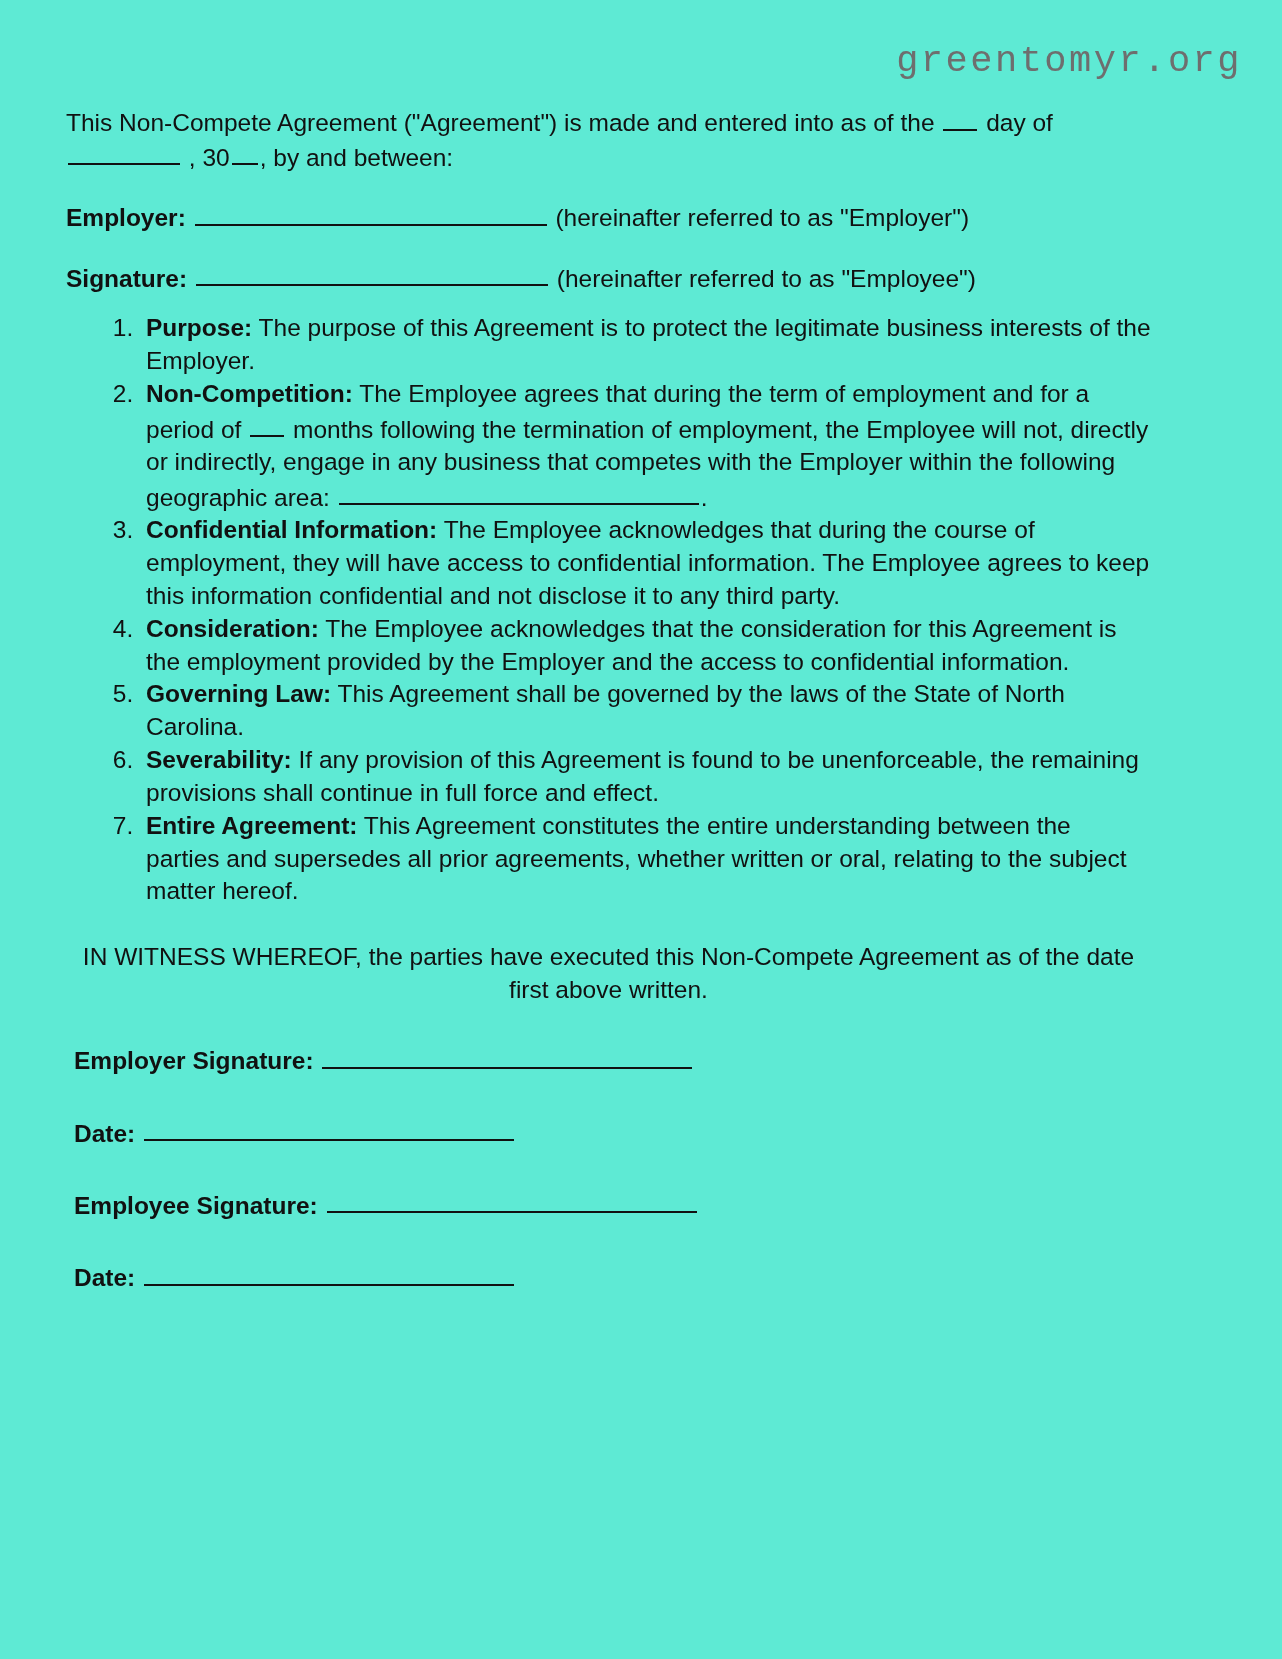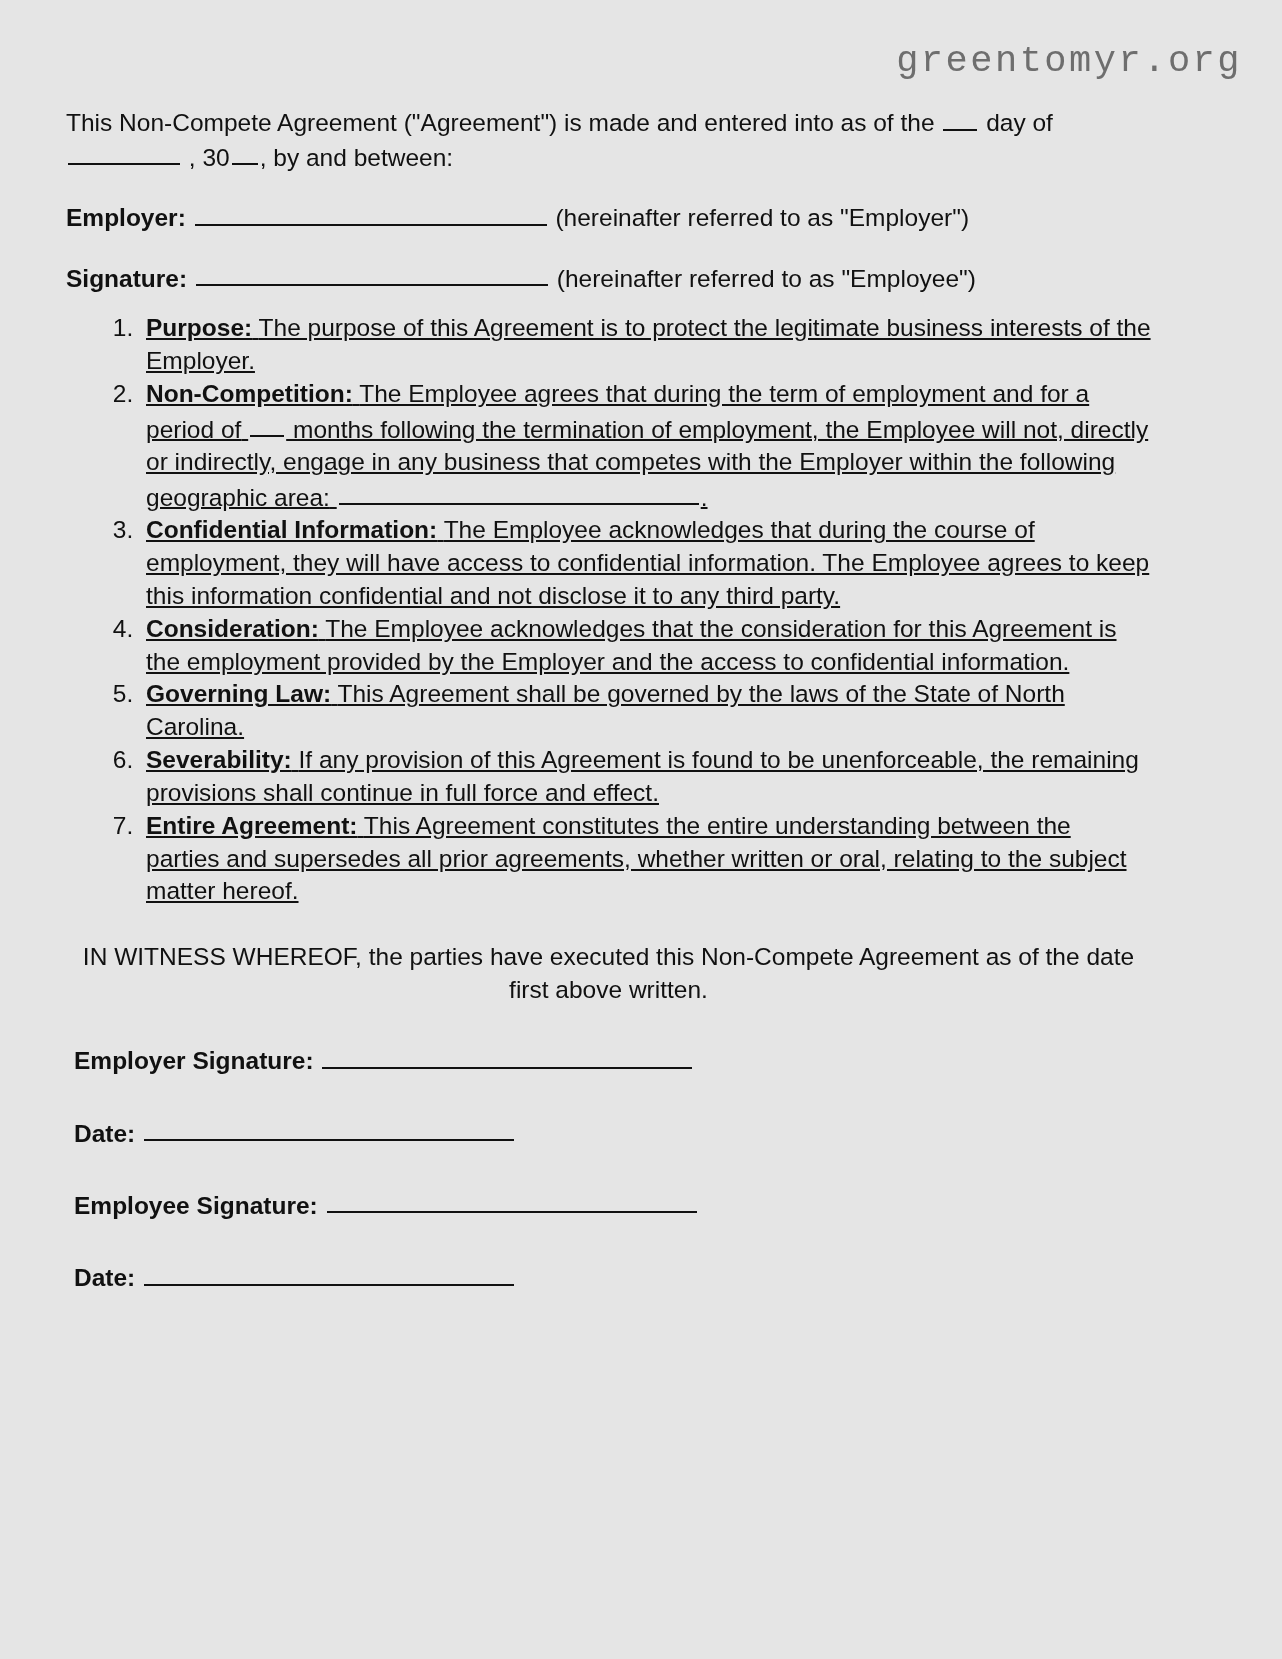--- a/index.html
+++ b/index.html
@@ -15,21 +15,21 @@
     font-family: "Liberation Sans", sans-serif;
     color: #000000;
     overflow: hidden;
   }
 
   .page {
     position: absolute;
     left: 0; top: 0;
     width: 1282px;
     height: 1659px;
-    background: #e5e5e5;
+    background: #5eead4;
   }
 
   
   .watermark {
     position: absolute;
     top: 40px;
     right: 40px;
     font-family: "Liberation Mono", "DejaVu Sans Mono", monospace;
     font-size: 37px;
     letter-spacing: 2.5px;
@@ -88,21 +88,20 @@
   .blank-geo    { width: 360px; }
   .blank-sig    { width: 370px; }
   .blank-sigdate{ width: 370px; }
 
   ol.terms {
     margin: 18px 0 0 0;
     padding-left: 74px;
     font-size: 24.5px;
     line-height: 1.34;
     color: #111111;
-    text-decoration: underline;
   }
   ol.terms > li {
     margin: 0 0 0 0;
     padding-left: 6px;
   }
   ol.terms > li .term {
     font-weight: bold;
   }
 
   p.witness {

